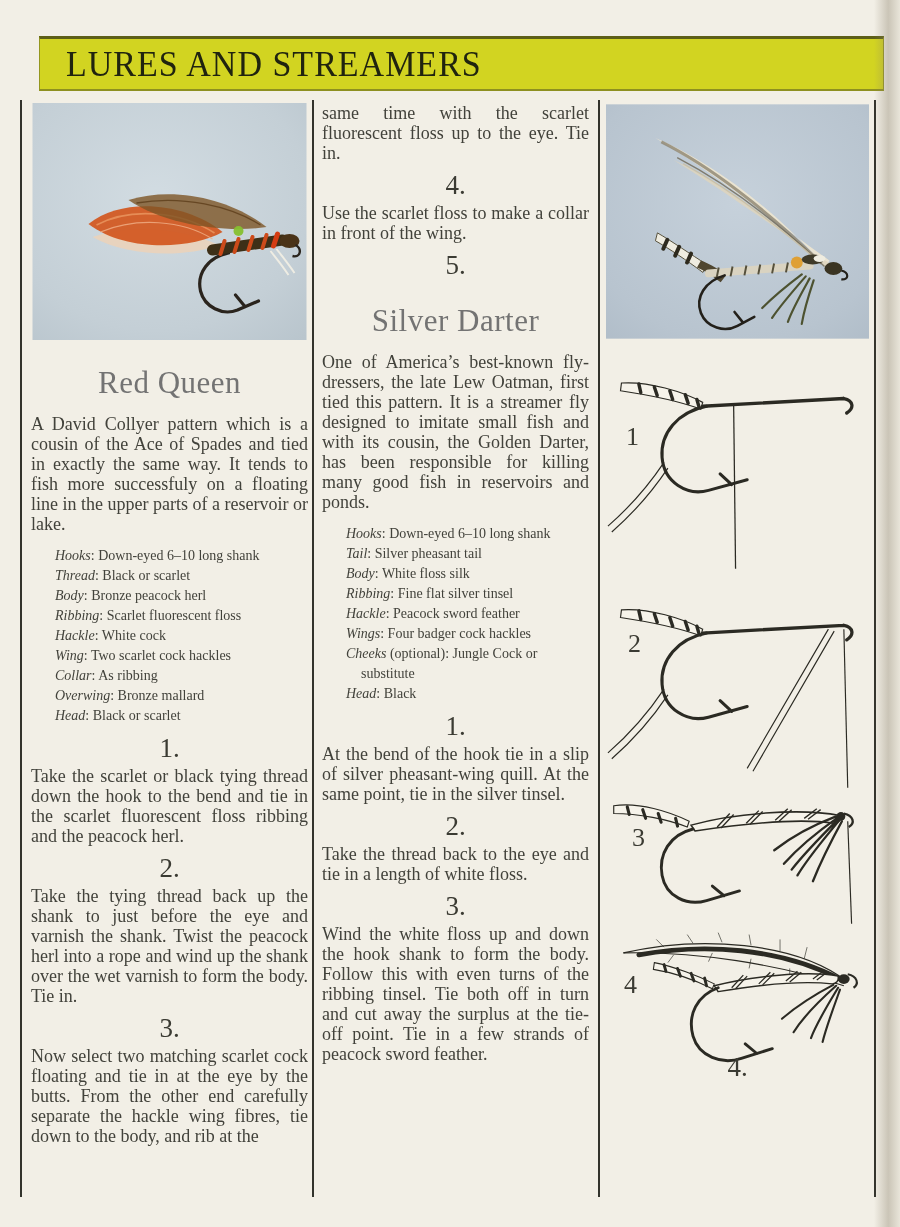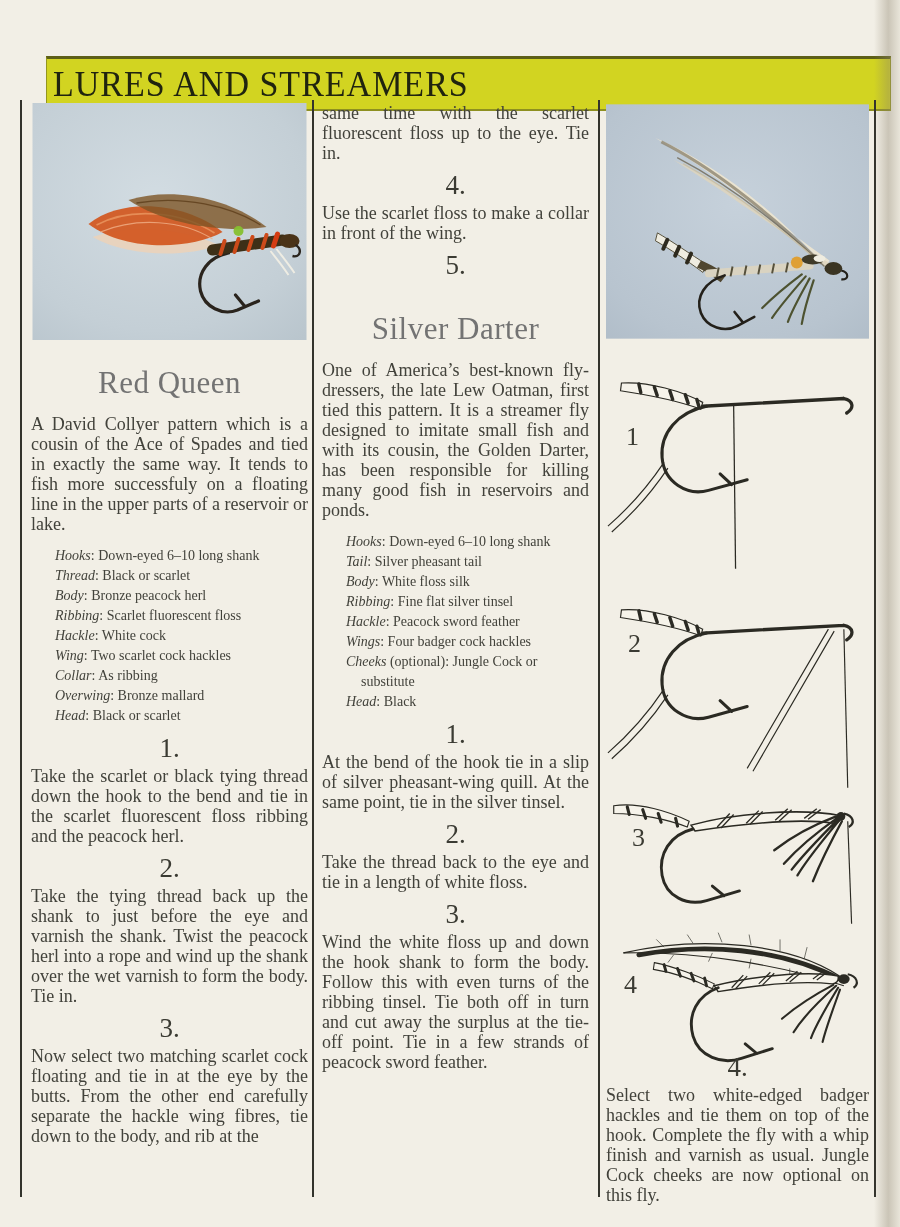--- a/index.html
+++ b/index.html
@@ -17,47 +17,47 @@
     background:var(--page-bg);
     font-family:"Liberation Serif", serif;
     color:var(--text-color);
   }
   .page-edge{
     position:absolute;right:0;top:0;width:26px;height:1227px;
     background:linear-gradient(to right, rgba(150,140,118,0) 0%, rgba(138,128,106,.38) 55%, rgba(205,198,180,.25) 100%);
     pointer-events:none;
   }
   .header-bar{
-    position:absolute;left:46px;top:36px;width:845px;height:55px;
+    position:absolute;left:39px;top:36px;width:845px;height:55px;
     background:var(--header-bg);
     border:1px solid #94961f;
     border-top:3px solid #5d5f17;
     border-bottom:2px solid #8e9020;
-    display:flex;align-items:center;padding-left:6px;margin-top:20px;
+    display:flex;align-items:center;padding-left:26px;
   }
   .header-bar .title{
     font-size:34px;color:#20240f;letter-spacing:1px;line-height:1;
     transform:scaleY(1.05);
   }
   .vrule{position:absolute;top:100px;height:1097px;width:2px;background:var(--rule-color);}
   .vr1{left:20px;} .vr2{left:312px;} .vr3{left:598px;} .vr4{left:874px;}
 
   .col{position:absolute;top:103px;}
   .col1{left:31px;width:277px;}
   .col2{left:322px;width:267px;}
   .col3{left:606px;width:263px;height:1100px;}
 
   .photo{width:100%;height:237px;display:block;}
   .photo svg{display:block;width:100%;height:100%;}
 
   h2.pattern-title{
     font-size:31px;font-weight:400;text-align:center;color:#737373;
     margin:26px 0 14px;letter-spacing:.5px;line-height:1.1;
   }
-  .col2 h2.pattern-title{margin-top:32px;}
+  .col2 h2.pattern-title{margin-top:24px;}
   p.body{
     font-size:18px;line-height:20px;text-align:justify;margin:0 0 6px;
   }
   .materials{margin:12px 0 0 24px;font-size:14px;line-height:20px;}
   .mat{padding-left:15px;text-indent:-15px;}
   .mat em{font-style:italic;}
   .step{margin-top:0;}
   .step-num{
     font-size:27px;text-align:center;margin:7px 0 3px;color:#3b3b33;line-height:30px;
   }
@@ -287,18 +287,17 @@
         <path d="M130,70 L142,57 M134,71 L146,58 M158,66 L170,54 M162,67 L174,55 M186,63 L198,53 M190,64 L202,54 M214,61 L226,52 M218,62 L230,53" stroke="#2b2a23" stroke-width="1.3"></path>
         <path d="M238,68 C220,84 204,100 194,116 M240,70 C228,90 218,106 212,122 M235,67 C214,78 196,90 182,102 M242,72 C234,94 228,110 224,126" fill="none" stroke="#2b2a23" stroke-width="2.2" stroke-linecap="round"></path>
         <ellipse cx="246" cy="61" rx="6" ry="5" fill="#2b2a23"></ellipse>
         <path d="M250,56 C260,58 262,66 256,70" fill="none" stroke="#2b2a23" stroke-width="2.2"></path>
         <path d="M116,70 C94,78 84,98 90,120 C96,141 120,150 140,143 L172,133 M156,138 L144,128" fill="none" stroke="#2b2a23" stroke-width="3" stroke-linecap="round"></path>
       </svg>
     </div>
 
     <div class="final-step">
       <div class="step-num">4.</div>
-      <p class="body">Select two white-edged badger hackles and tie them on top of the hook. Complete the fly with a whip finish and varnish as usual. Jungle Cock cheeks are now optional on this fly.</p>
     </div>
   </div>
 
   <div class="page-edge"></div>
 </div>
 
 </body></html>

